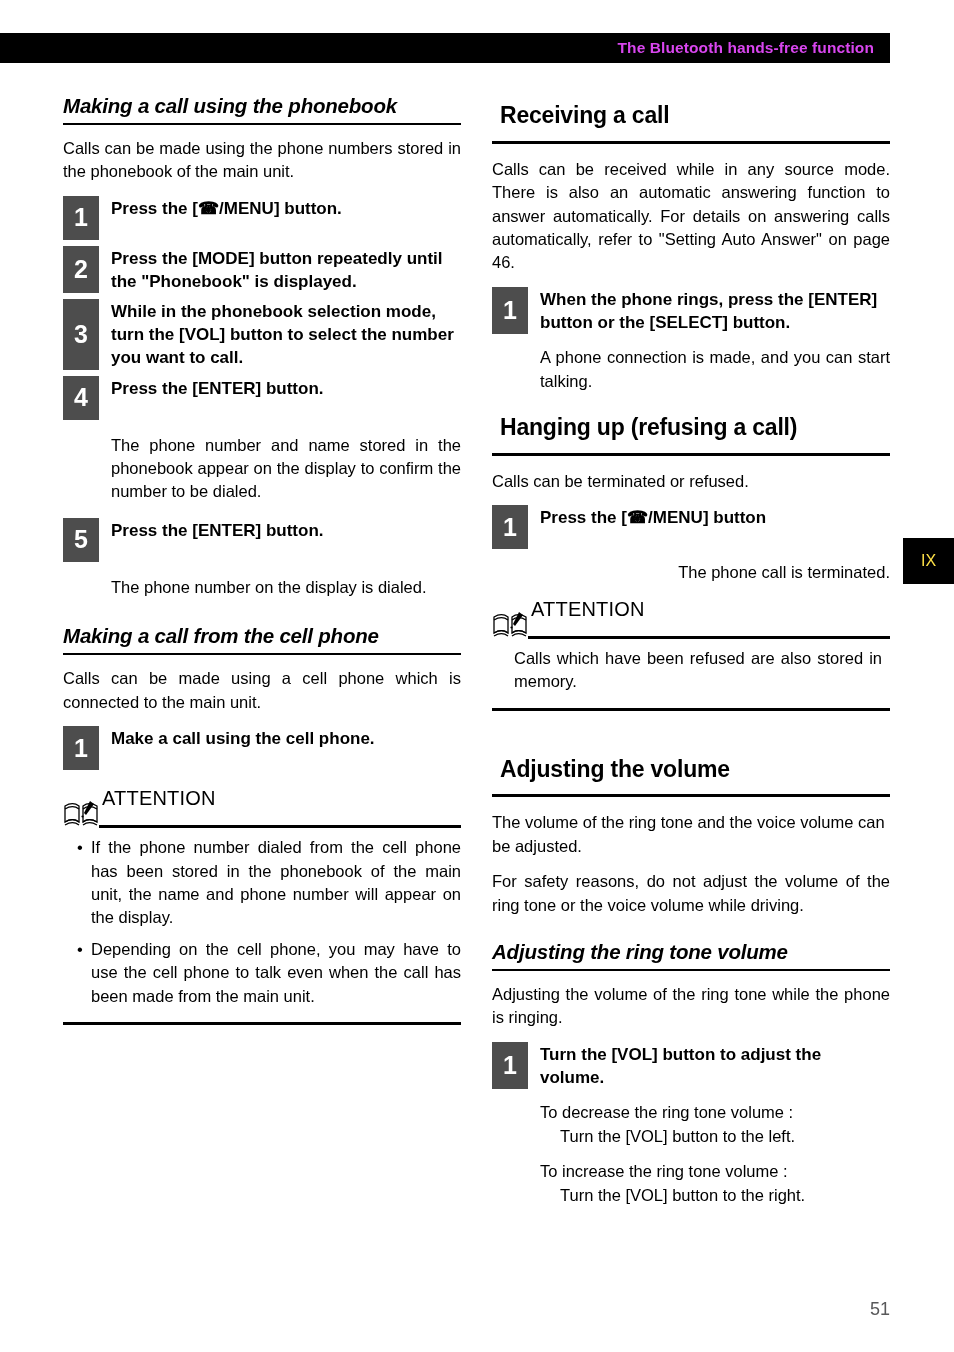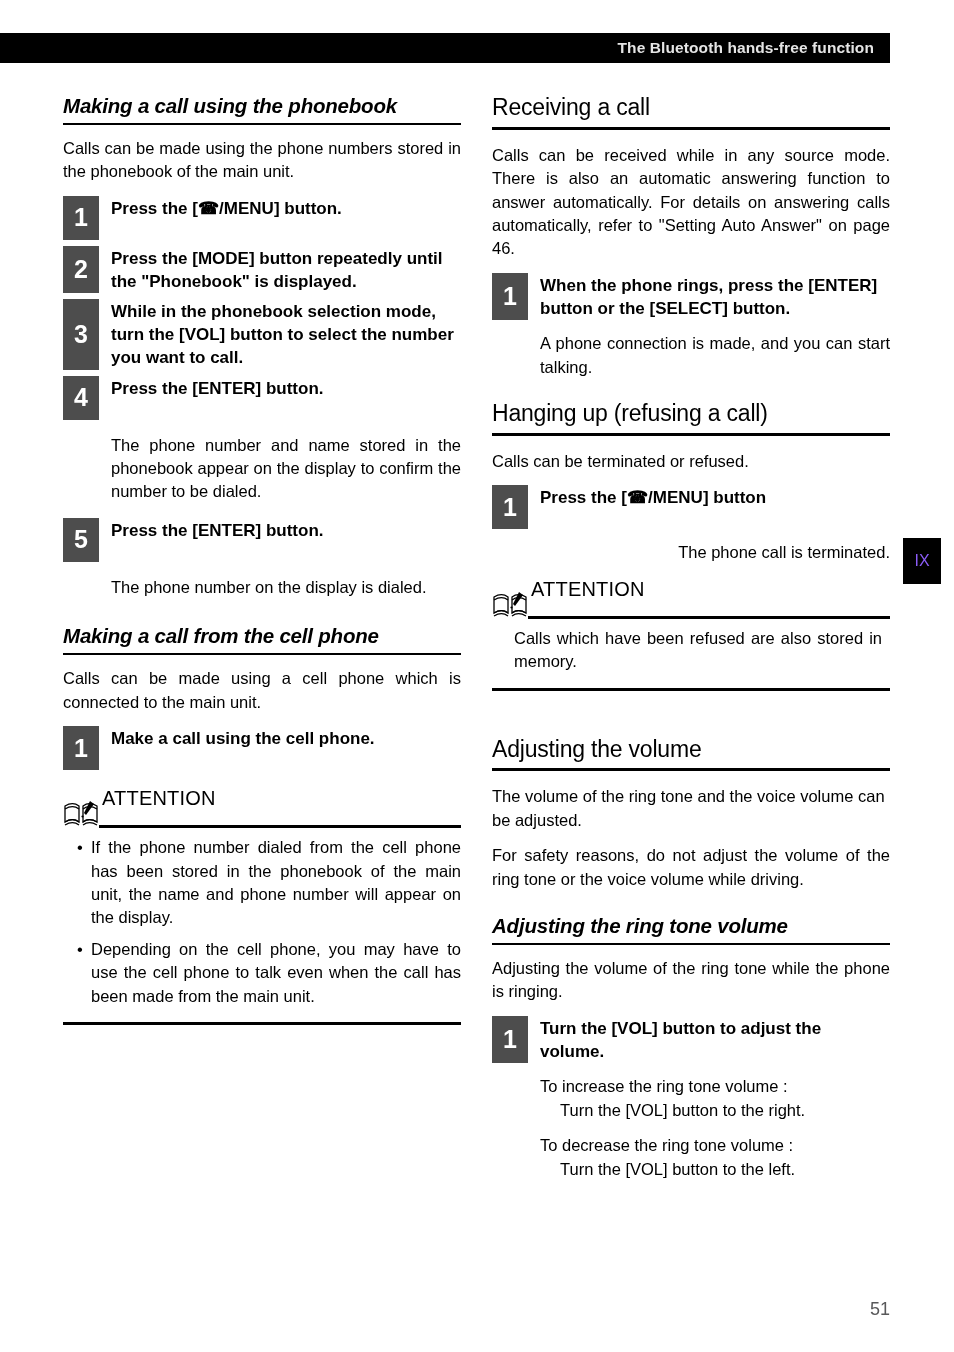--- a/index.html
+++ b/index.html
@@ -24,36 +24,36 @@
     width: 890px;
     height: 30px;
     background: #000000;
     display: flex;
     align-items: center;
     justify-content: flex-end;
     box-sizing: border-box;
     padding-right: 16px;
   }
   .header-title {
-    color: #e5e5e5;
+    color: #d946ef;
     font-size: 15.5px;
     font-weight: bold;
     letter-spacing: 0.1px;
     white-space: nowrap;
   }
 
   
   .chapter-tab {
     position: absolute;
     left: 903px;
     top: 538px;
-    width: 38px;
+    width: 51px;
     height: 46px;
     background: #000000;
-    color: #8b5cf6;
+    color: #fde047;
     display: flex;
     align-items: center;
     justify-content: center;
     font-size: 16px;
   }
 
   
   .columns {
     position: absolute;
     left: 0;
@@ -64,22 +64,22 @@
     position: absolute;
     top: 0;
     width: 398px;
   }
   .col-left  { left: 63px; }
   .col-right { left: 492px; }
 
   
   h1.sect {
     font-size: 23px;
-    font-weight: normal;
-    margin: 0;
+    font-weight: bold;
+    margin: 8px;
     padding: 0 0 4px 0;
     line-height: 1.12;
     letter-spacing: -0.2px;
   }
   .rule-thick {
     border: 0;
     border-top: 3px solid #000;
     margin: 2px 0 14px 0;
   }
   h2.subsect {
@@ -384,25 +384,25 @@
     <p class="body">Adjusting the volume of the ring tone while the phone is ringing.</p>
 
     <div class="step">
       <div class="step-num">1</div>
       <div class="step-body">
         <p class="step-title">Turn the [VOL] button to adjust the volume.</p>
       </div>
     </div>
 
     <div class="sub-line">
+      <span>To decrease the ring tone volume :</span>
+      <span class="indent">Turn the [VOL] button to the left.</span>
+    </div>
+
+    <div class="sub-line">
       <span>To increase the ring tone volume :</span>
       <span class="indent">Turn the [VOL] button to the right.</span>
     </div>
 
-    <div class="sub-line">
-      <span>To decrease the ring tone volume :</span>
-      <span class="indent">Turn the [VOL] button to the left.</span>
-    </div>
-
   </div>
 </div>
 
 <div class="page-number">51</div>
 
 </body></html>

